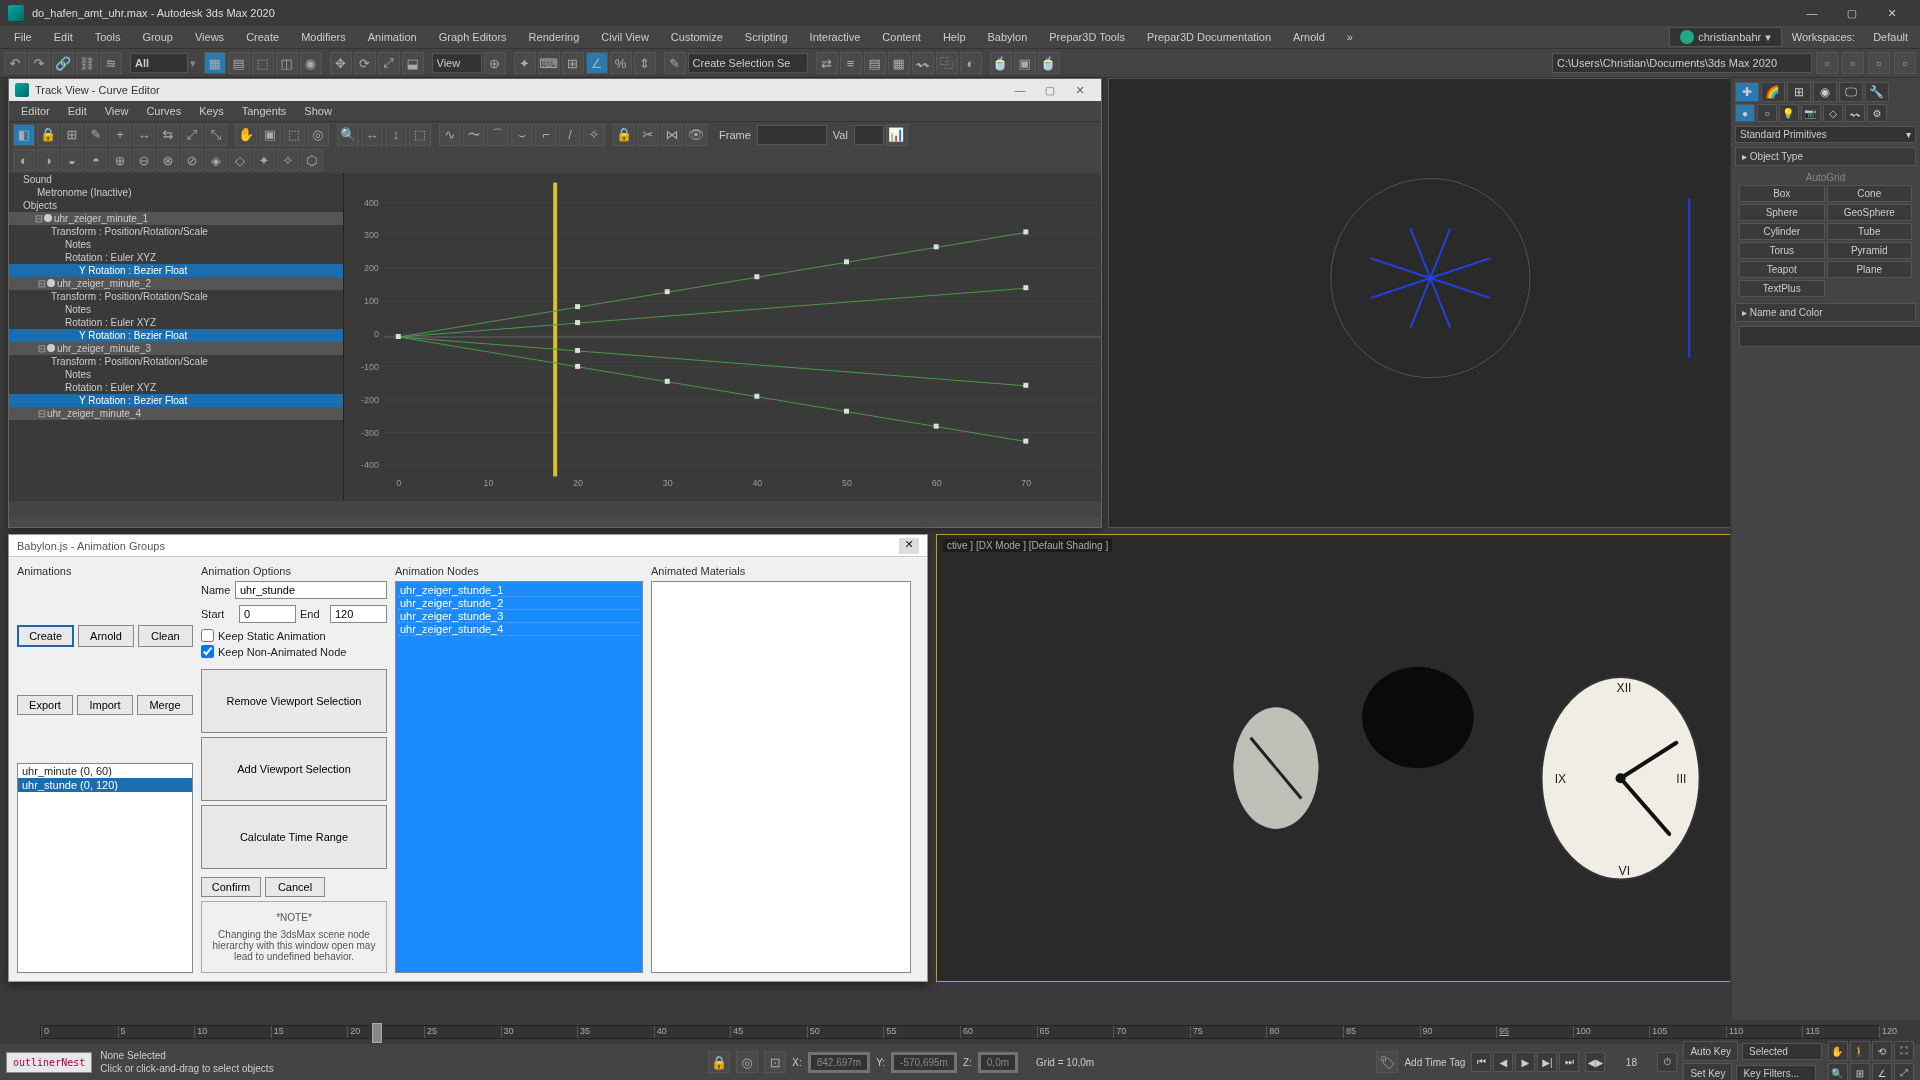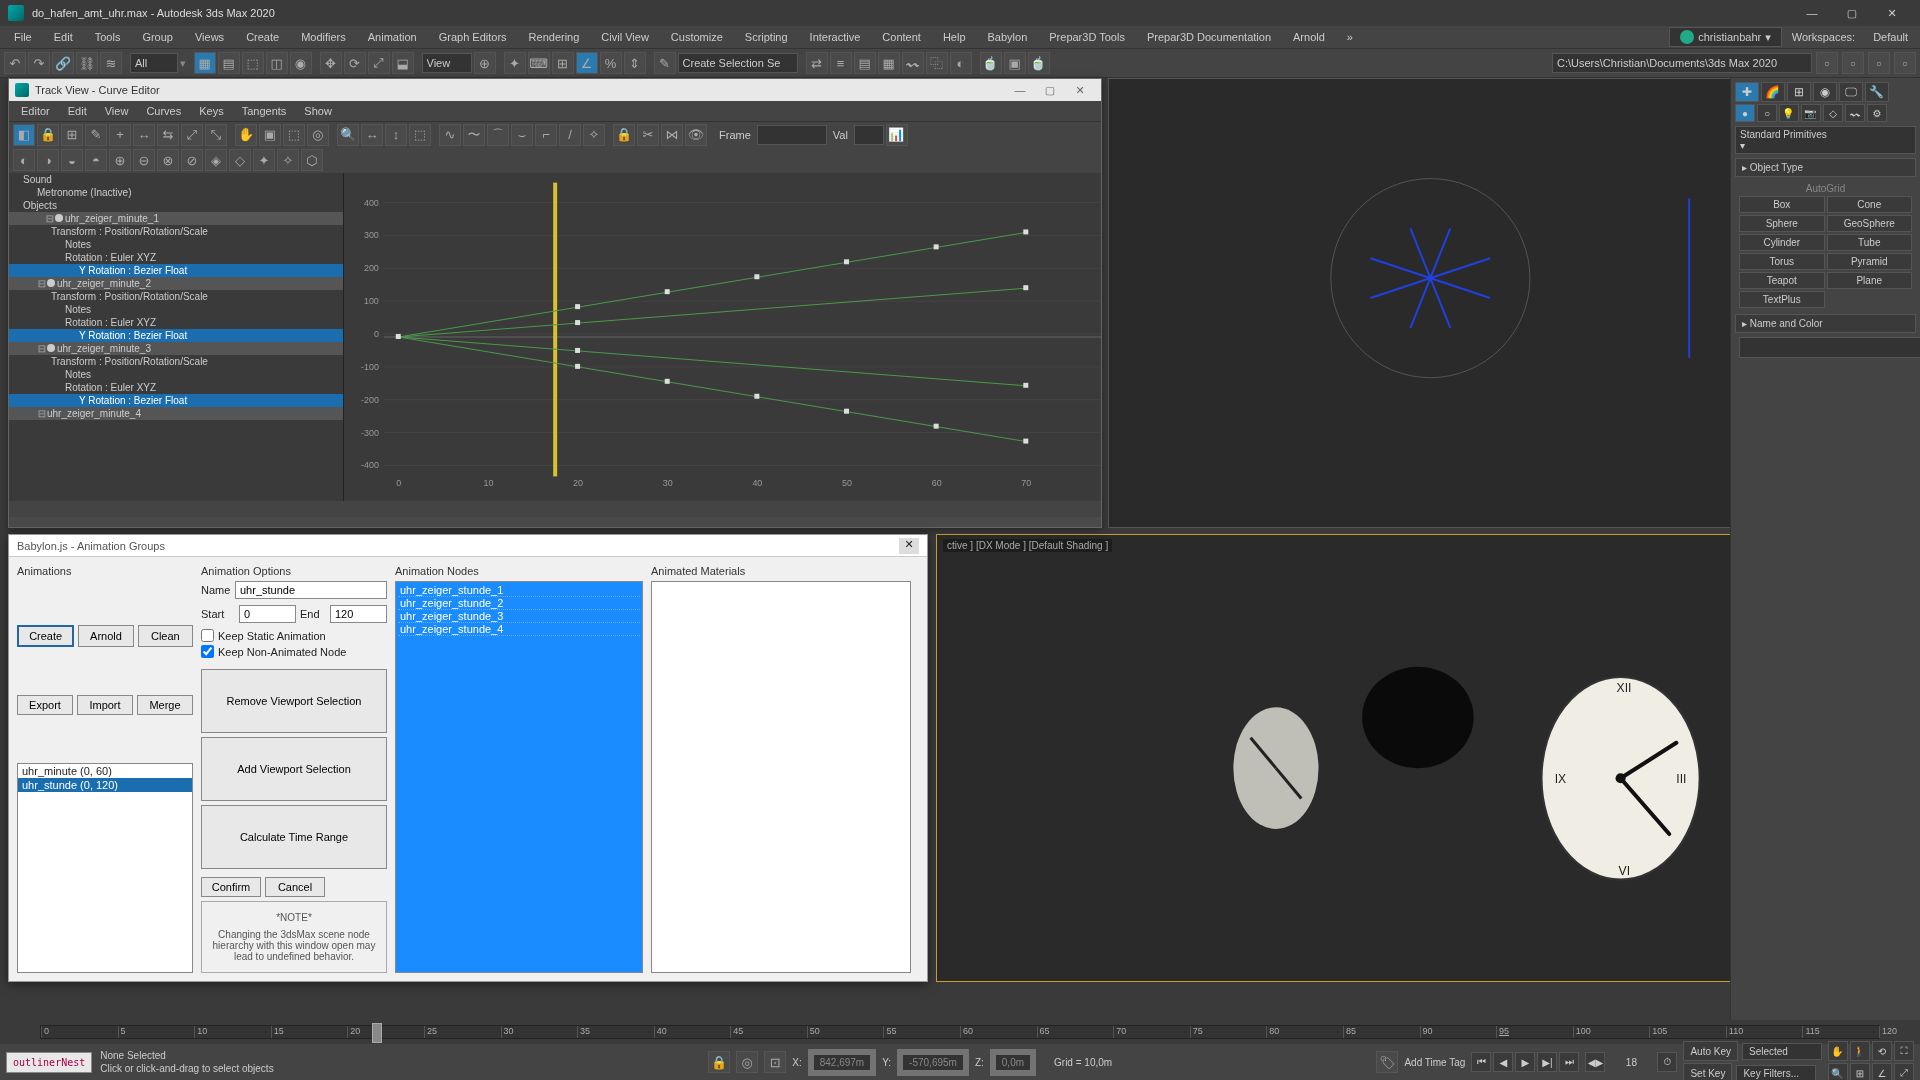--- a/index.html
+++ b/index.html
@@ -88,40 +88,40 @@
 .vpane svg { width: 100%; height: 100%; }
 
 
 .cmdpanel { position: absolute; top: 78px; right: 0; width: 190px; bottom: 60px; background: #444; border-left: 1px solid #333; display: flex; flex-direction: column; }
 .cmdpanel .tabs { display: flex; padding: 4px 4px 0; gap: 2px; }
 .cmdpanel .tabs .tab { width: 24px; height: 20px; background: #3a3a3a; border: 1px solid #555; display: flex; align-items: center; justify-content: center; cursor: pointer; font-size: 12px; }
 .cmdpanel .tabs .tab.sel { background: #2a7ab0; }
 .cmdpanel .subtabs { display: flex; padding: 2px 4px; gap: 2px; }
 .cmdpanel .subtabs .st { width: 20px; height: 18px; background: #3a3a3a; border: 1px solid #555; cursor: pointer; font-size: 10px; display: flex; align-items: center; justify-content: center; }
 .cmdpanel .subtabs .st.sel { background: #2a7ab0; }
-.cmdpanel .dd { margin: 2px 4px; background: #333; border: 1px solid #555; padding: 2px 4px; font-size: 10px; display: flex; justify-content: space-between; flex-direction: column; }
+.cmdpanel .dd { margin: 2px 4px; background: #333; border: 1px solid #555; padding: 2px 4px; font-size: 10px; display: flex; justify-content: space-between; }
 .cmdpanel .rollhdr { background: #3a3a3a; padding: 3px 6px; margin: 2px 4px 0; border: 1px solid #555; font-size: 10px; cursor: pointer; }
 .cmdpanel .rollbody { background: #444; padding: 4px; margin: 0 4px; }
 .cmdpanel .autog { text-align: center; font-size: 10px; color: #888; padding: 2px 0; }
 .cmdpanel .btngrid { display: grid; grid-template-columns: 1fr 1fr; gap: 2px; }
 .cmdpanel .btngrid button { background: #3a3a3a; border: 1px solid #555; color: #ccc; padding: 2px 0; font-size: 10px; cursor: pointer; }
 .cmdpanel .ncrow { display: flex; gap: 4px; align-items: center; }
 .cmdpanel .ncrow input { flex: 1; background: #333; border: 1px solid #555; padding: 2px; color: #ccc; }
 
 
 .timeline { position: absolute; bottom: 36px; left: 0; right: 0; height: 24px; background: #3a3a3a; display: flex; align-items: center; padding: 0 40px; }
 .timeline .track { flex: 1; height: 14px; background: #333; position: relative; border: 1px solid #222; }
 .timeline .tick { position: absolute; top: 0; bottom: 0; border-left: 1px solid #555; font-size: 9px; color: #aaa; padding-left: 2px; }
 .timeline .slider { position: absolute; top: -3px; width: 10px; height: 20px; background: #888; border: 1px solid #aaa; }
 
 .statusbar { position: absolute; bottom: 0; left: 0; right: 0; height: 36px; background: #444; display: flex; align-items: center; padding: 0 6px; gap: 8px; font-size: 10px; }
 .statusbar .minibox { background: #e8e8e8; color: #a04; padding: 4px 6px; border: 1px solid #888; font-family: monospace; }
 .statusbar .msgs { flex: 0 0 600px; display: flex; flex-direction: column; line-height: 1.3; }
 .statusbar .coords { display: flex; gap: 6px; align-items: center; }
-.statusbar .coords .c { background: #333; padding: 2px 6px; border: 6px solid #737373; color: #888; font-size: 10px; }
+.statusbar .coords .c { background: #333; padding: 2px 6px; border: 3px solid #737373; color: #888; font-size: 10px; }
 .statusbar .playback { display: flex; gap: 2px; }
 .statusbar .sbtn { width: 20px; height: 20px; background: #3a3a3a; border: 1px solid #555; display: flex; align-items: center; justify-content: center; cursor: pointer; }
 .statusbar .right { margin-left: auto; display: flex; gap: 6px; align-items: center; }
 .statusbar .keydd { background: #333; border: 1px solid #555; padding: 2px 6px; width: 80px; }
 </style>
 </head>
 <body>
 
 <div class="titlebar">
   <div class="logo"></div>
@@ -163,21 +163,21 @@
   <div class="ws">Default</div>
 </div>
 
 <div class="toolbar">
   <div class="tbtn">↶</div>
   <div class="tbtn">↷</div>
   <div class="tbtn">🔗</div>
   <div class="tbtn">⛓</div>
   <div class="tbtn">≋</div>
   <div class="tsep"></div>
-  <input class="tinput" style="width: 48px;" value="All">
+  <input class="tinput" style="width: 58px; font-weight: bold;" value="All">
   <span style="color:#888">▾</span>
   <div class="tsep"></div>
   <div class="tbtn sel">▦</div>
   <div class="tbtn">▤</div>
   <div class="tbtn">⬚</div>
   <div class="tbtn">◫</div>
   <div class="tbtn">◉</div>
   <div class="tsep"></div>
   <div class="tbtn">✥</div>
   <div class="tbtn">⟳</div>
@@ -326,21 +326,21 @@
       <div class="tbtn">◇</div>
       <div class="tbtn">✦</div>
       <div class="tbtn">✧</div>
       <div class="tbtn">⬡</div>
     </div>
     <div class="tvbody">
       <div class="tvtree" id="tvtree">
           <div class="node" style="padding-left: 14px;">Sound</div>
           <div class="node" style="padding-left: 28px;">Metronome (Inactive)</div>
           <div class="node" style="padding-left: 14px;">Objects</div>
-          <div class="node obj" style="padding-left: 36px;"><span class="exp">⊟</span><span class="dot"></span>uhr_zeiger_minute_1</div>
+          <div class="node obj" style="padding-left: 25px;"><span class="exp">⊟</span><span class="dot"></span>uhr_zeiger_minute_1</div>
           <div class="node" style="padding-left: 42px;">Transform : Position/Rotation/Scale</div>
           <div class="node" style="padding-left: 56px;">Notes</div>
           <div class="node" style="padding-left: 56px;">Rotation : Euler XYZ</div>
           <div class="node sel" style="padding-left: 70px;">Y Rotation : Bezier Float</div>
           <div class="node obj" style="padding-left: 28px;"><span class="exp">⊟</span><span class="dot"></span>uhr_zeiger_minute_2</div>
           <div class="node" style="padding-left: 42px;">Transform : Position/Rotation/Scale</div>
           <div class="node" style="padding-left: 56px;">Notes</div>
           <div class="node" style="padding-left: 56px;">Rotation : Euler XYZ</div>
           <div class="node sel" style="padding-left: 70px;">Y Rotation : Bezier Float</div>
           <div class="node obj" style="padding-left: 28px;"><span class="exp">⊟</span><span class="dot"></span>uhr_zeiger_minute_3</div>

